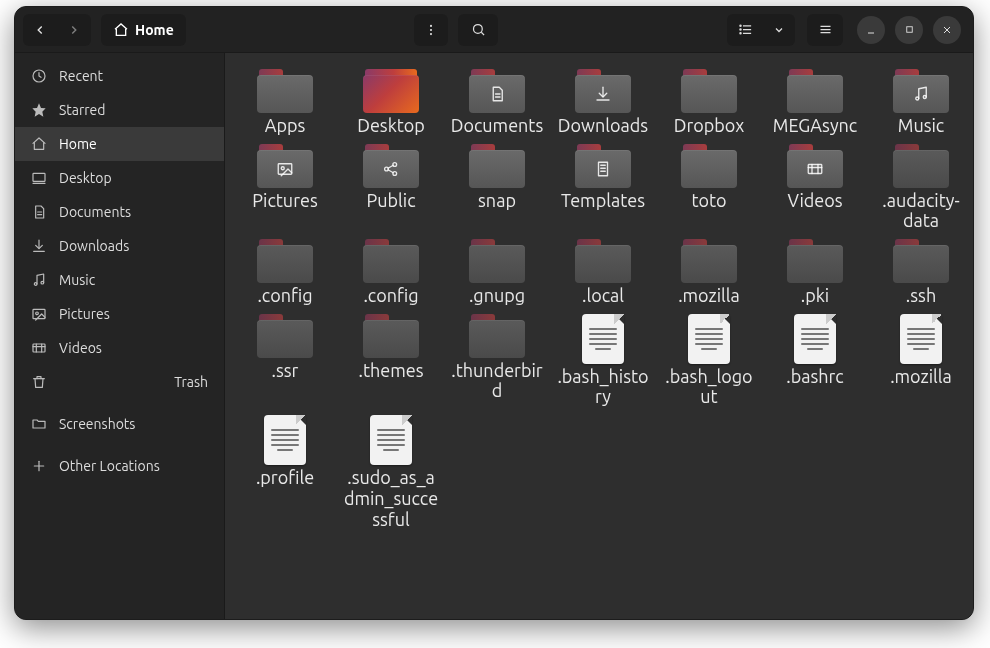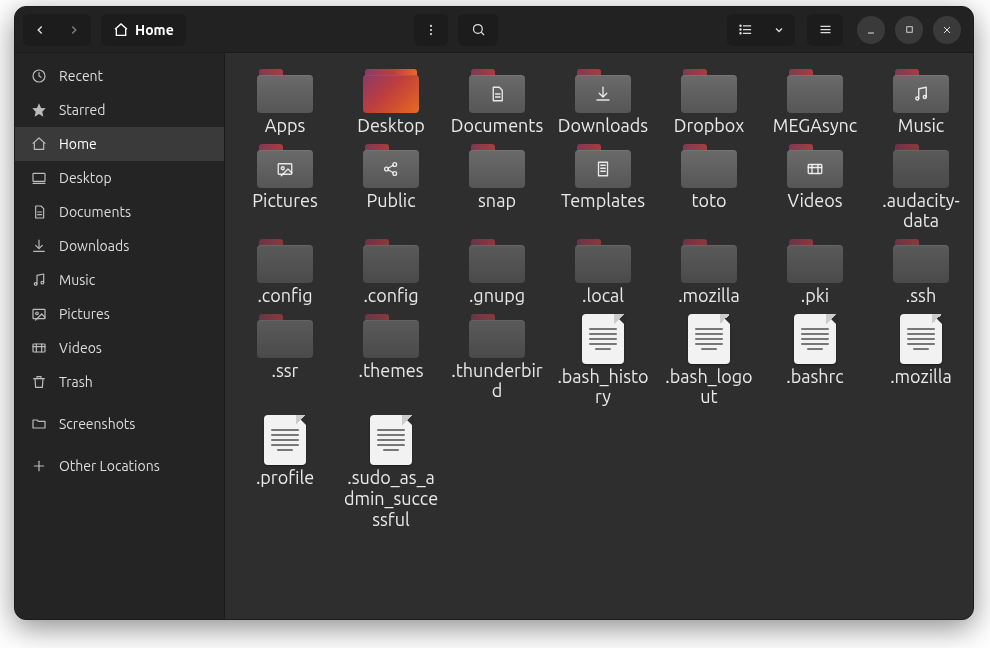--- a/index.html
+++ b/index.html
@@ -368,21 +368,21 @@
           <span class="icon">
             <svg width="16" height="16" viewBox="0 0 24 24" fill="none" stroke="currentColor" stroke-width="1.8" stroke-linecap="round" stroke-linejoin="round">
               <rect x="3" y="6" width="18" height="12" rx="1"></rect>
               <line x1="3" y1="10" x2="21" y2="10"></line>
               <line x1="8" y1="6" x2="8" y2="18"></line>
               <line x1="16" y1="6" x2="16" y2="18"></line>
             </svg>
           </span>
     <span>Videos</span>
         </div>
-        <div class="side-item" style="margin-bottom: 8px;">
+        <div class="side-item" style="margin-bottom: 8px; justify-content: space-between;">
           <span class="icon">
             <svg width="16" height="16" viewBox="0 0 24 24" fill="none" stroke="currentColor" stroke-width="1.8" stroke-linecap="round" stroke-linejoin="round">
               <path d="M4 7h16"></path>
               <path d="M9 7V4h6v3"></path>
               <path d="M6 7l1 13h10l1-13"></path>
             </svg>
           </span>
     <span>Trash</span>
         </div>
         <div class="side-item" style="margin-bottom: 8px;">

